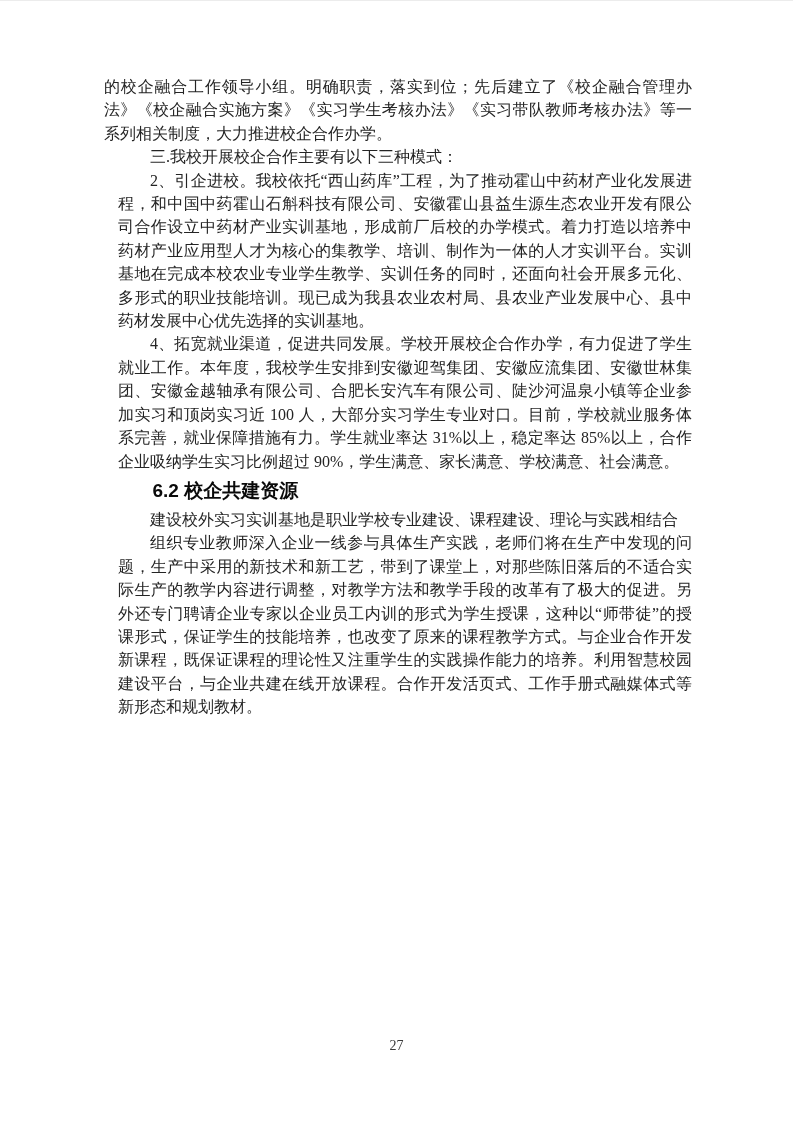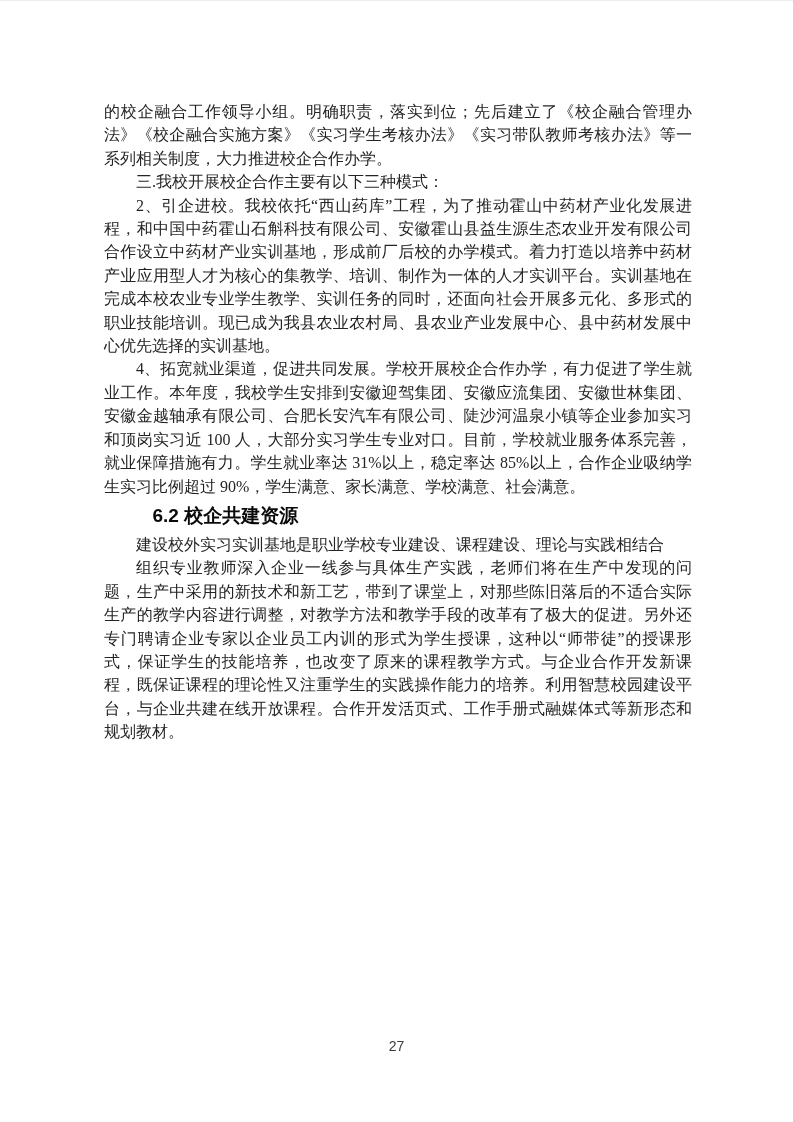--- a/index.html
+++ b/index.html
@@ -14,48 +14,48 @@
   }
   .page-top-edge {
     position: absolute;
     top: 0; left: 0; right: 0;
     height: 1px;
     background: #ececec;
   }
   .content {
     position: absolute;
     left: 104px;
-    top: 100px;
+    top: 75px;
     width: 588px;
     font-size: 16px;
     line-height: 23.4px;
     color: #242424;
     text-align: justify;
     text-justify: inter-character;
   }
   .para { margin: 0; }
-  .ind { text-indent: 2em; }
+  .ind { text-indent: 2em; margin-left: 14px; }
   .heading {
     font-family: "Liberation Sans", "DejaVu Sans", sans-serif;
     font-weight: 700;
     font-size: 19px;
     line-height: 28px;
     margin: 4px 0 3px 0;
     text-indent: 2.55em;
     color: #0a0a0a;
     text-align: left;
   }
   .pageno {
     position: absolute;
     left: 0; right: 0;
     top: 1038px;
     text-align: center;
     font-size: 14px;
     color: #3a3a3a;
-    font-family: Liberation Sans, sans-serif;
+    font-family: Liberation Serif, serif;
   }
 </style>
 </head>
 <body>
 
 <div class="page">
   <div class="page-top-edge"></div>
 
   <div class="content">
     <p class="para">的校企融合工作领导小组。明确职责，落实到位；先后建立了《校企融合管理办法》《校企融合实施方案》《实习学生考核办法》《实习带队教师考核办法》等一系列相关制度，大力推进校企合作办学。</p>

